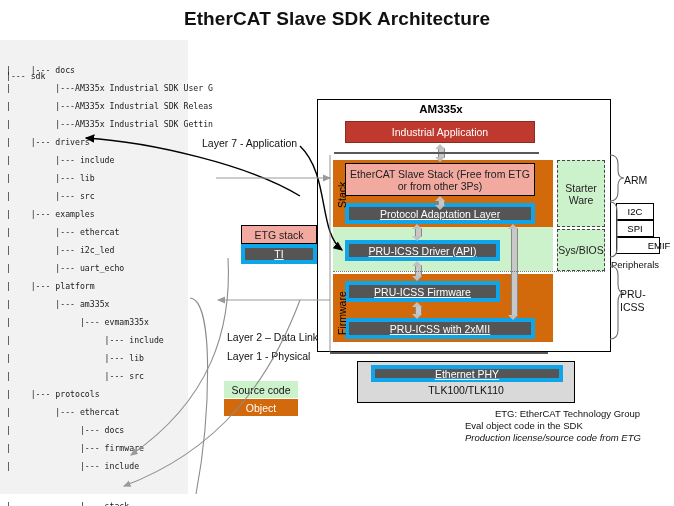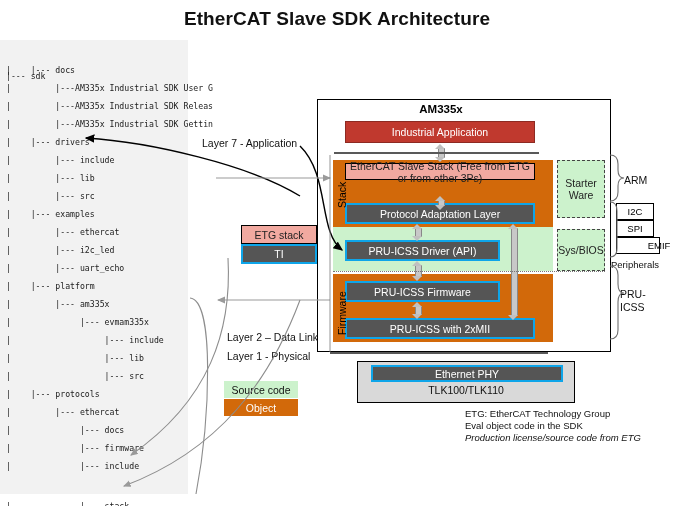--- a/index.html
+++ b/index.html
@@ -40,21 +40,21 @@
   
   .box{
     position:absolute;
     box-sizing:border-box;
     display:flex;align-items:center;justify-content:center;
     text-align:center;
     color:#fff;
     font-size:10.5px;
     line-height:12px;
   }
-  .gray-box{background:#555555;border:2px solid #0ea5e9;color:#fff;}
+  .gray-box{background:#555555;border:4px solid #0ea5e9;color:#fff;text-decoration:underline;}
   .red-box{background:#c0392e;border:1px solid #8d2a22;color:#fff;}
   .pink-box{background:#f1a9a0;border:1px solid #000;color:#222;}
   .orange-region{background:#d2690a;}
   .green-region{background:#ccf2cc;}
   .green-dash{background:#ccf2cc;border:1px dashed #444;color:#222;}
 
   
   #am335x-container{
     left:317px;top:99px;width:292px;height:251px;
     background:#ffffff;border:1px solid #000;
@@ -164,41 +164,41 @@
   <div class="abs green-region" style="left:333px;top:227px;width:220px;height:44px;"></div>
 
   <div class="abs orange-region" style="left:333px;top:160px;width:220px;height:67px;"></div>
 
   <div class="abs orange-region" style="left:333px;top:274px;width:220px;height:68px;"></div>
 
   <div class="box red-box" style="left:345px;top:121px;width:190px;height:22px;">
     <span>Industrial  Application</span>
   </div>
 
-  <div class="box pink-box" style="left:345px;top:163px;width:190px;height:17px;padding:0 3px;">
+  <div class="box pink-box" style="left:345px;top:163px;width:190px;height:33px;padding:0 3px;">
     <span>EtherCAT  Slave Stack (Free from ETG  or from other 3Ps)</span>
   </div>
 
   <div class="box gray-box" style="left:345px;top:203px;width:190px;height:21px;">
     <span>Protocol  Adaptation  Layer</span>
   </div>
 
   <div class="box gray-box" style="left:345px;top:240px;width:155px;height:21px;">
     <span>PRU-ICSS   Driver (API)</span>
   </div>
 
   <div class="box gray-box" style="left:345px;top:281px;width:155px;height:21px;">
     <span>PRU-ICSS   Firmware</span>
   </div>
 
   <div class="box gray-box" style="left:345px;top:318px;width:190px;height:21px;">
     <span>PRU-ICSS   with 2xMII</span>
   </div>
 
-  <div class="box green-dash" style="left:557px;top:160px;width:48px;height:58px;flex-direction:column;">
+  <div class="box green-dash" style="left:557px;top:160px;width:48px;height:67px;flex-direction:column;">
     <span>Starter Ware</span>
   </div>
 
   <div class="box green-dash" style="left:557px;top:229px;width:48px;height:42px;">
     <span>Sys/BIOS</span>
   </div>
 
   <div class="vda abs" style="left:435px;top:144px;height:18px;">
     <div class="shaft"></div>
       <div class="ht"></div>
@@ -277,21 +277,21 @@
   </div>
   <div class="peri-cell" style="left:616px;top:237px;width:38px;height:17px;padding-left:42px;">
     <span>EMIF</span>
   </div>
   <div class="txt-sm" style="left:611px;top:259px;">Peripherals</div>
 
   <div class="txt" style="left:620px;top:288px;">PRU-</div>
   <div class="txt" style="left:620px;top:301px;">ICSS</div>
 
   <div class="abs" id="footnotes" style="left:465px;top:408px;width:205px;">
-      <div style="font-size: 9.5px; line-height: 12px; color: rgb(17, 17, 17); white-space: nowrap;">ETG: EtherCAT Technology Group</div>
+      <div style="font-size: 9.5px; line-height: 12px; color: rgb(17, 17, 17); white-space: nowrap; text-align: center;">ETG: EtherCAT Technology Group</div>
       <div style="font-size: 9.5px; line-height: 12px; color: rgb(17, 17, 17); white-space: nowrap;">Eval object code in the SDK</div>
       <div style="font-size: 9.5px; line-height: 12px; color: rgb(17, 17, 17); white-space: nowrap; font-style: italic;">Production license/source code from ETG</div>
     </div>
 
   <svg class="overlay" viewBox="0 0 674 506">
     <defs>
       <marker id="ahBlack" markerWidth="7" markerHeight="7" refX="6" refY="3" orient="auto">
         <path d="M0,0 L7,3 L0,6 z" fill="#000"></path>
       </marker>
       <marker id="ahGray" markerWidth="7" markerHeight="7" refX="6" refY="3" orient="auto">

